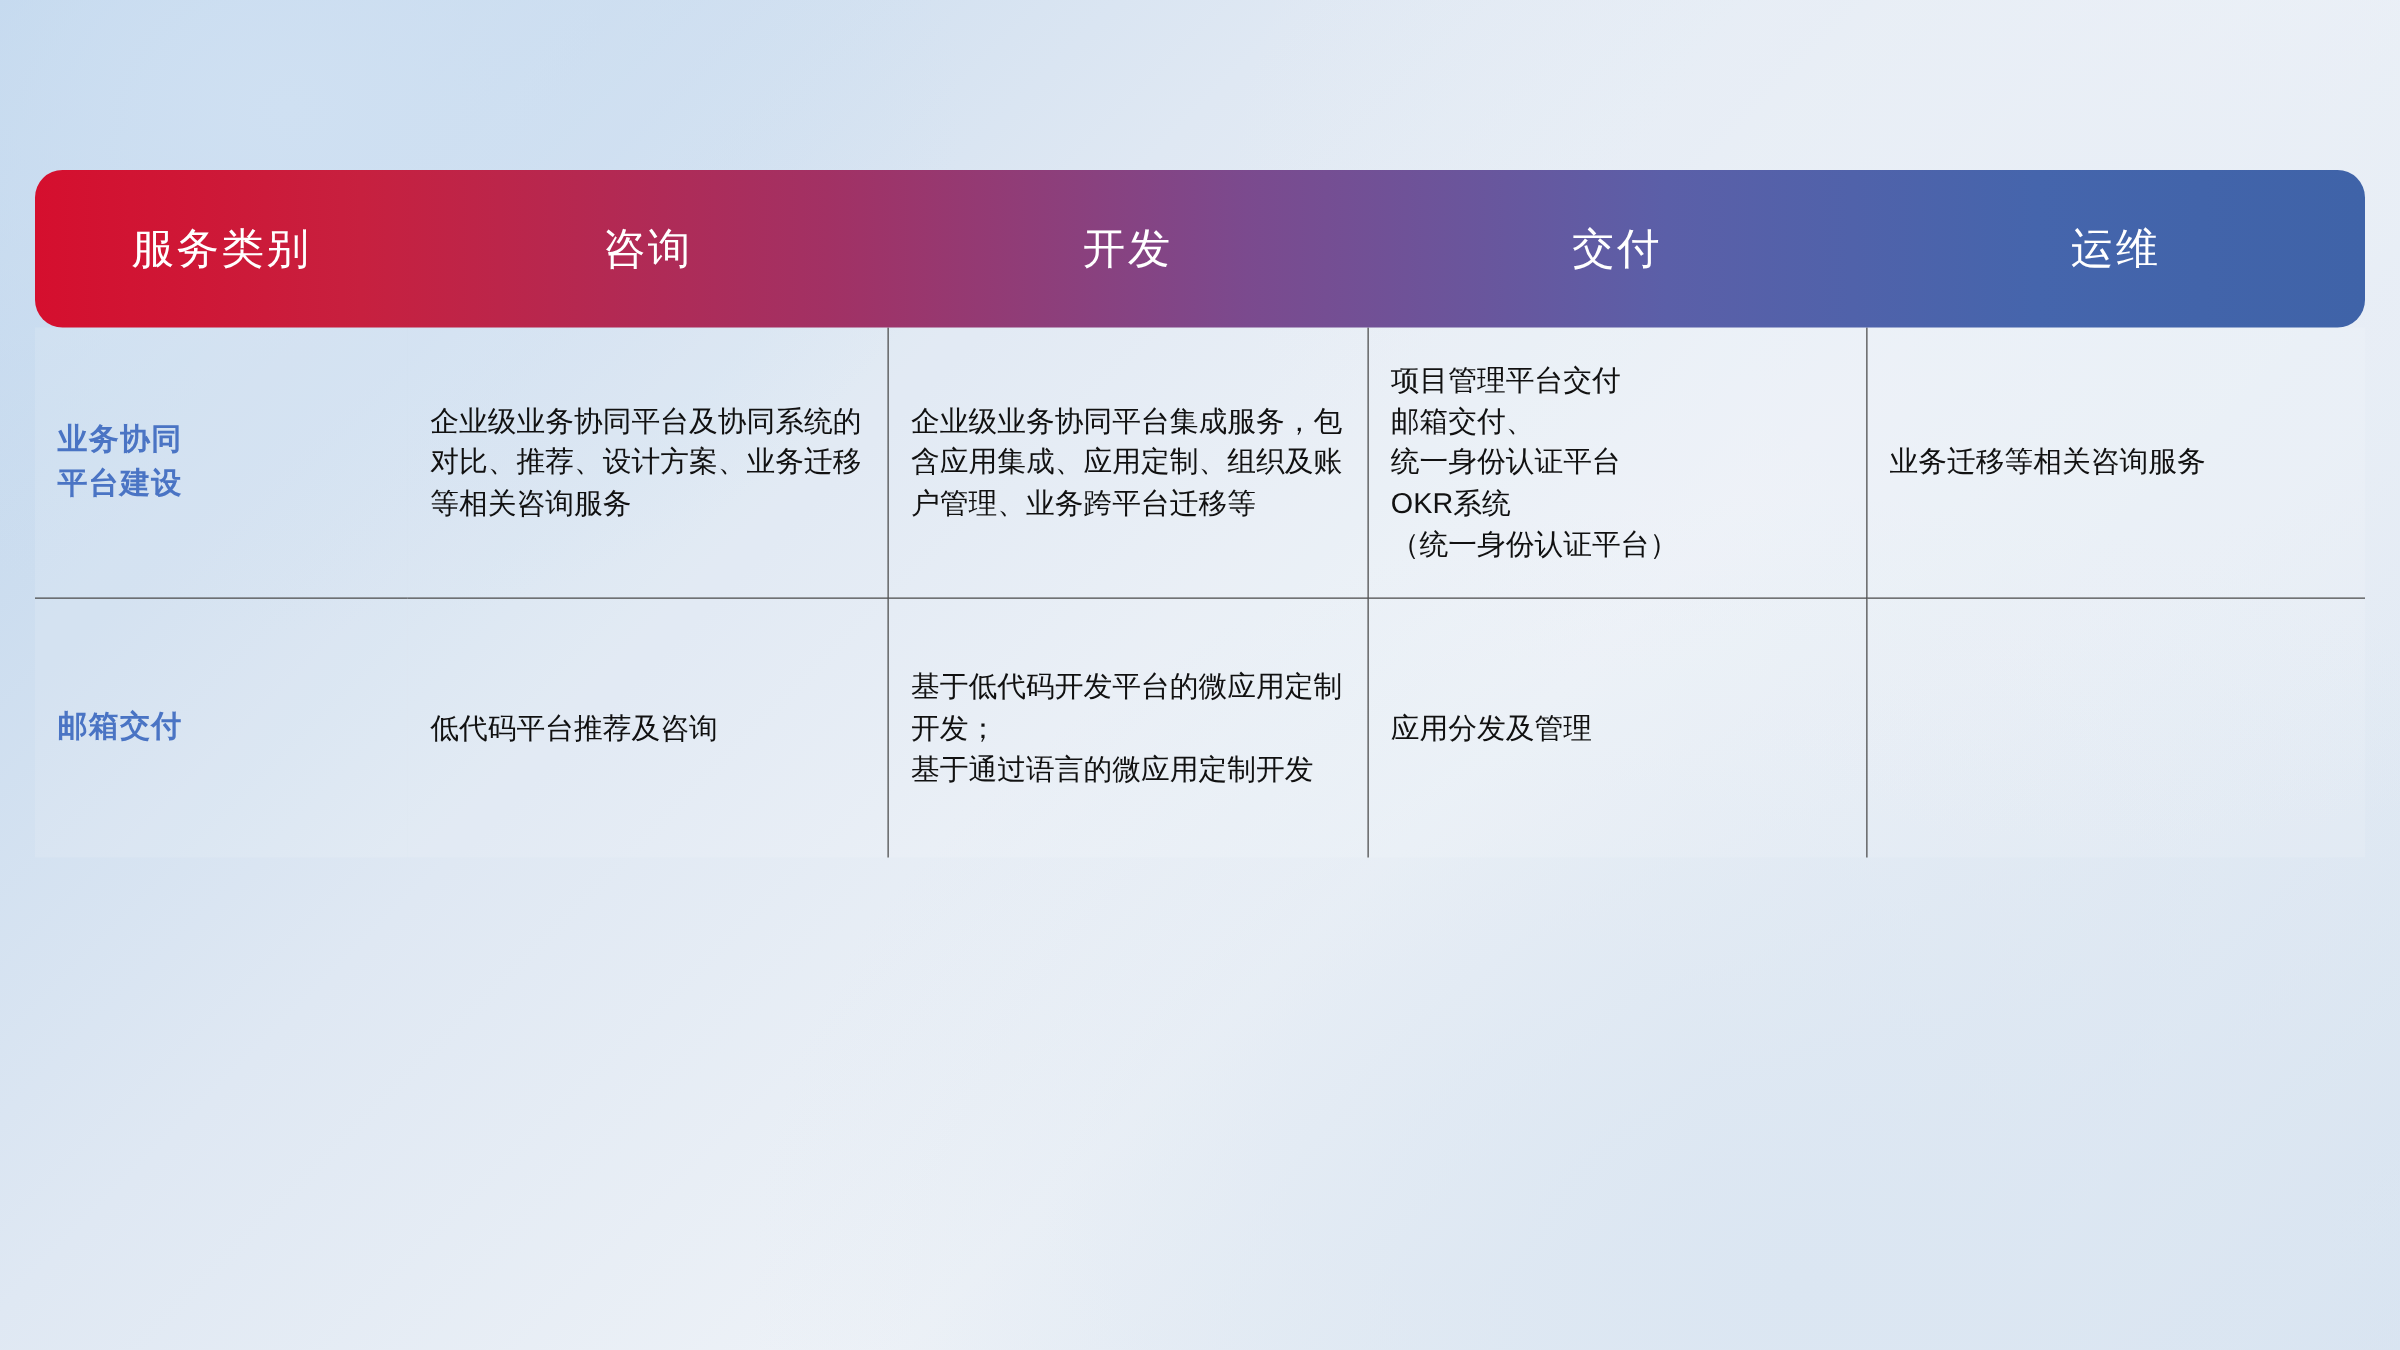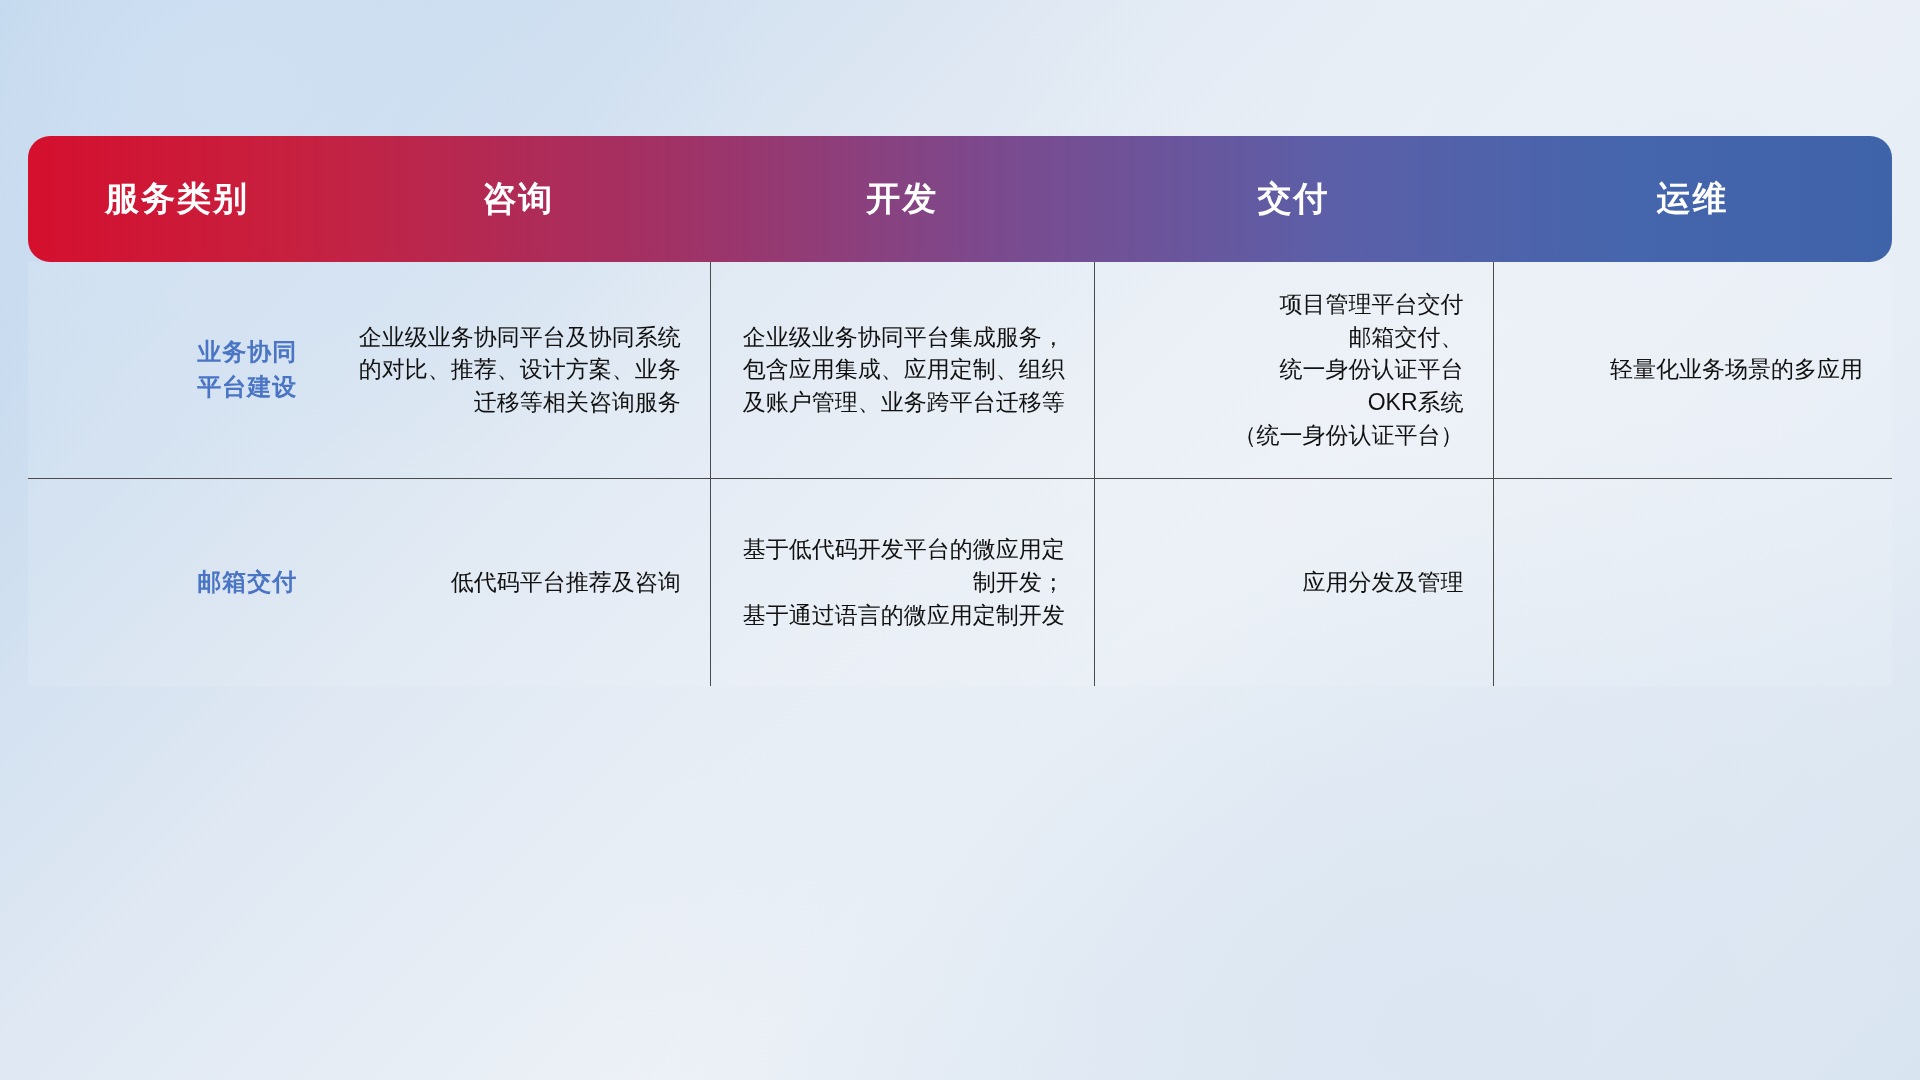--- a/index.html
+++ b/index.html
@@ -38,21 +38,21 @@
   }
 
   
   thead tr {
     height: 126px;
   }
   thead th {
     background: transparent;
     color: #ffffff;
     font-size: 34px;
-    font-weight: bold;
+    font-weight: normal;
     text-align: center;
     vertical-align: middle;
     padding: 0;
     letter-spacing: 2px;
     position: relative;
     z-index: 2;
   }
   .header-band {
     position: absolute;
     left: 28px;
@@ -62,22 +62,22 @@
     border-radius: 22px;
     background: linear-gradient(90deg, #d50f2e 0%, #c7203f 14%, #a23164 34%, #7b4a8e 52%, #5b5fa8 70%, #4565ac 86%, #3f63a8 100%);
     z-index: 1;
   }
 
   
   tbody td {
     border-right: 1.5px solid #4a4a4a;
     border-bottom: 1.5px solid #4a4a4a;
     vertical-align: middle;
-    text-align: right;
-    padding: 16px 29px;
+    text-align: left;
+    padding: 16px 18px;
     color: #111111;
     font-size: 23px;
     line-height: 1.42;
     background: rgba(255,255,255,0.12);
   }
   tbody tr td:last-child {
     border-right: none;
   }
   tbody tr:last-child td {
     border-bottom: none;
@@ -141,21 +141,21 @@
           </td>
           <td>企业级业务协同平台及协同系统的对比、推荐、设计方案、业务迁移等相关咨询服务</td>
           <td>企业级业务协同平台集成服务，包含应用集成、应用定制、组织及账户管理、业务跨平台迁移等</td>
           <td>
             <span class="nowrapline">项目管理平台交付</span>
             <span class="nowrapline">邮箱交付、</span>
             <span class="nowrapline">统一身份认证平台</span>
             <span class="nowrapline">OKR系统</span>
             <span class="nowrapline">（统一身份认证平台）</span>
           </td>
-          <td>轻量化业务场景的多应用</td>
+          <td>业务迁移等相关咨询服务</td>
         </tr>
 
 
         <tr class="r3">
           <td class="cat">
             <span class="nowrapline">邮箱交付</span>
           </td>
           <td>低代码平台推荐及咨询</td>
           <td>
             <span class="nowrapline">基于低代码开发平台的微应用定制开发；</span>

